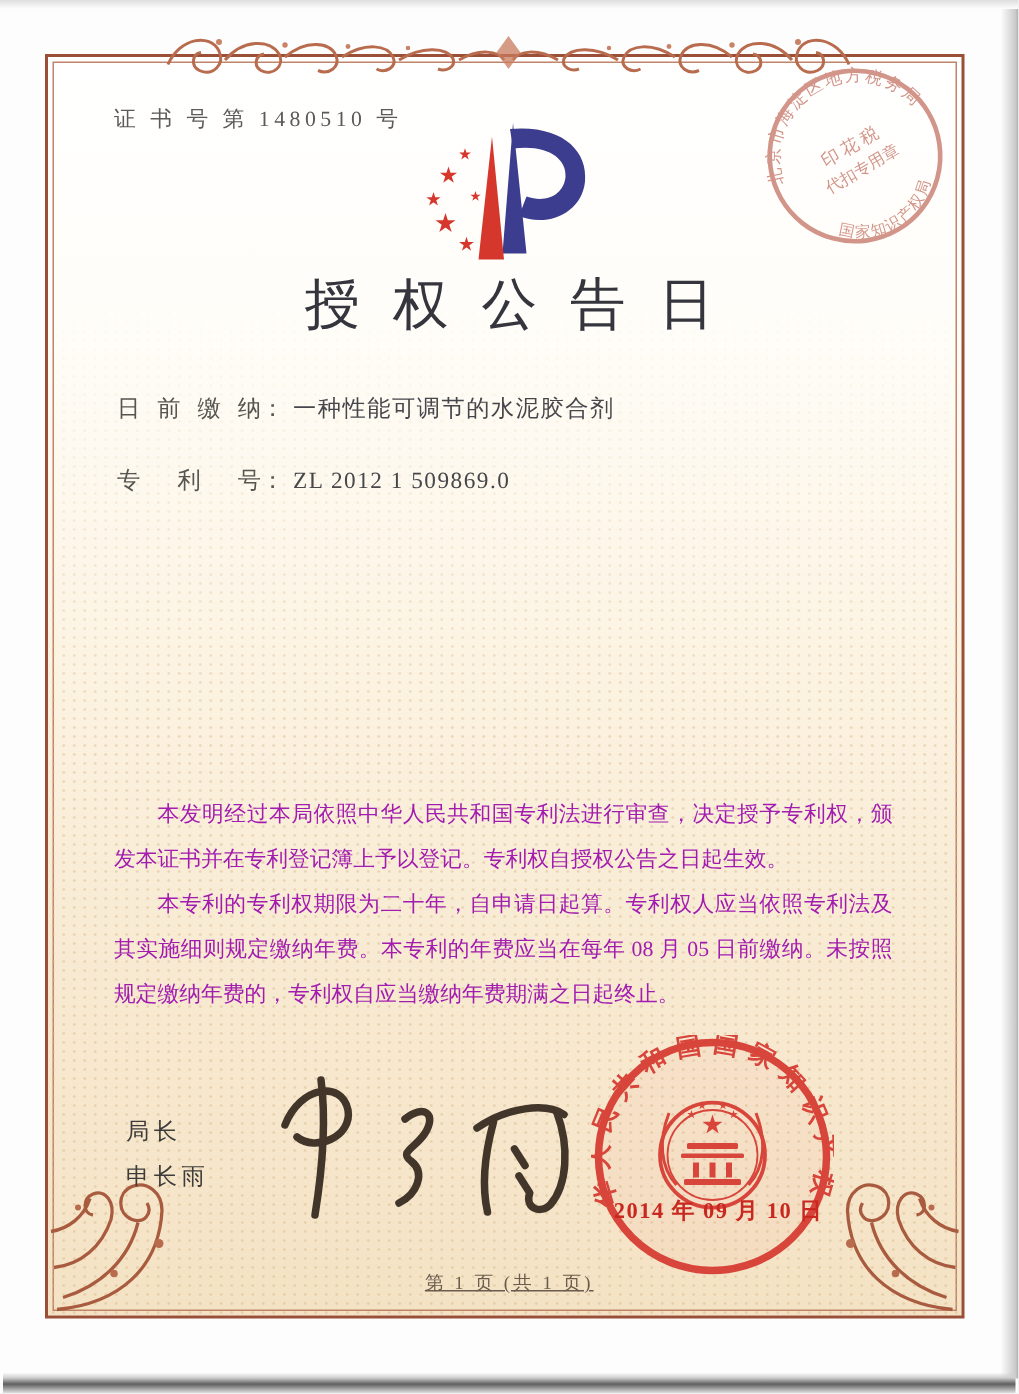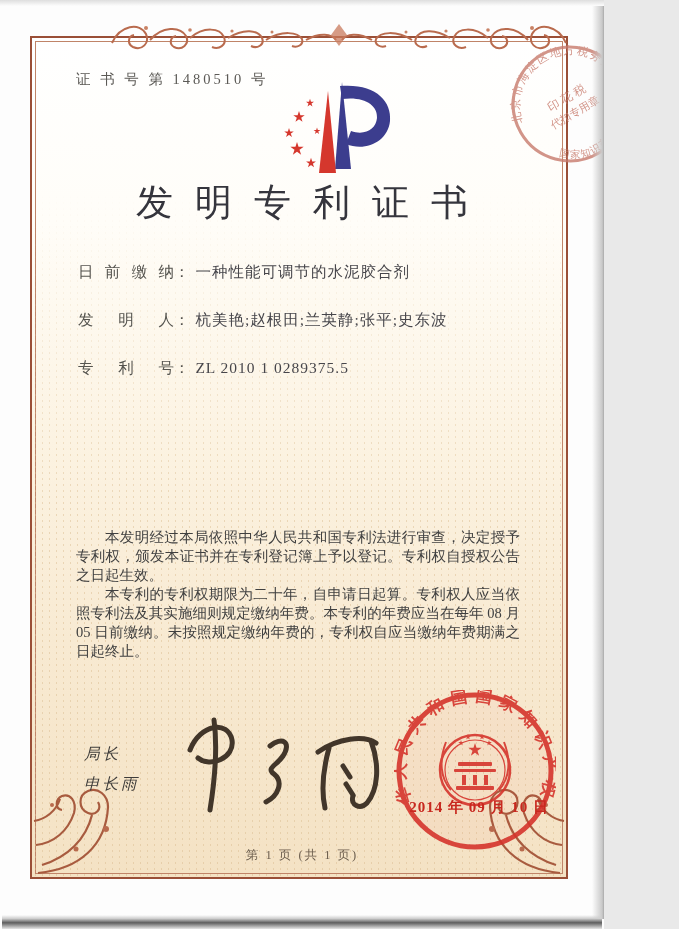--- a/index.html
+++ b/index.html
@@ -1,16 +1,16 @@
 <!DOCTYPE html>
 <html><head>
 <meta charset="utf-8">
 <style>
   html,body{margin:0;padding:0;background:#e9e9e9;}
-  .photo{position:relative;width:604px;height:929px;background:#fdfdfd;overflow:hidden;
+  .photo{position:relative;width:679px;height:929px;background:#fdfdfd;overflow:hidden;
          font-family:"Liberation Serif","DejaVu Serif",serif;}
   
   .edge-bottom{position:absolute;left:2px;right:2px;bottom:0;height:14px;
     background:linear-gradient(180deg,rgba(0,0,0,0) 0%,#cfcfcf 25%,#5f5f5f 55%,#9b9b9b 75%,#e6e6e6 100%);}
   .edge-right{position:absolute;top:6px;right:0;bottom:10px;width:12px;
     background:linear-gradient(90deg,rgba(0,0,0,0),#c9c9c9 85%,#a9a9a9);}
   .edge-top{position:absolute;top:0;left:0;right:0;height:6px;background:linear-gradient(180deg,#dedede,rgba(0,0,0,0));}
 
   
   .frame{position:absolute;left:30px;top:36px;right:36px;bottom:50px;
@@ -36,35 +36,35 @@
 
   .title{position:absolute;left:0;right:0;top:178px;text-align:center;
     font-size:37px;color:#35353d;letter-spacing:22px;text-indent:22px;font-weight:500;}
 
   .fields{position:absolute;left:78px;top:262px;right:70px;}
   .field-row{height:48px;font-size:15.5px;color:#4c4b50;white-space:nowrap;}
   .f-label{display:inline-block;width:96px;text-align:justify;text-align-last:justify;color:#55544f;}
   .f-colon{display:inline-block;margin-right:2px;color:#55544f;}
   .f-value{letter-spacing:1px;color:#47464b;}
 
-  .body-text{position:absolute;left:76px;right:84px;top:528px;font-size:14.5px;line-height:19px;
-    color:#404040;text-align:justify;}
+  .body-text{position:absolute;left:76px;right:84px;top:528px;font-size:14.5px;line-height:30px;
+    color:#a21caf;text-align:justify;}
   .body-text p{margin:0;text-indent:2em;}
 
-  .director{position:absolute;left:84px;top:744px;font-size:15.5px;color:#3e3c3a;letter-spacing:3px;font-style:italic;}
+  .director{position:absolute;left:84px;top:744px;font-size:15.5px;color:#3e3c3a;letter-spacing:3px;}
   .director .name{margin-top:9px;text-align:right;}
 
   .signature{position:absolute;left:166px;top:710px;width:232px;height:104px;}
 
   .seal{position:absolute;left:394px;top:690px;width:162px;height:162px;opacity:.9;}
   .seal-date{position:absolute;left:399px;top:798px;width:160px;text-align:center;
     font-size:15px;font-weight:bold;color:#c8281f;letter-spacing:1px;}
 
   .footer{position:absolute;left:0;right:0;top:847px;text-align:center;
-    font-size:12.5px;color:#6b5d4d;letter-spacing:2px;}
+    font-size:12.5px;color:#6b5d4d;letter-spacing:2px;text-decoration:underline;}
 </style>
 </head>
 <body>
 
 <div class="photo">
 
   <svg width="0" height="0" style="position:absolute">
     <defs>
       <g id="bandHalf" fill="none" stroke="#b96b4e" stroke-width="2">
         <path d="M6,26 C14,8 34,5 40,17 C44,26 36,34 27,30 C21,27 22,19 28,18"></path>
@@ -132,34 +132,30 @@
     <path d="M52,13 L60,95 L43,95 Z" fill="#d5372d"></path>
 
     <use href="#starU" transform="translate(34,25) scale(0.42)" fill="#d5372d"></use>
     <use href="#starU" transform="translate(23,39) scale(0.6)" fill="#d5372d"></use>
     <use href="#starU" transform="translate(13,55) scale(0.5)" fill="#d5372d"></use>
     <use href="#starU" transform="translate(21,71) scale(0.7)" fill="#d5372d"></use>
     <use href="#starU" transform="translate(35,85) scale(0.52)" fill="#d5372d"></use>
     <use href="#starU" transform="translate(41,53) scale(0.36)" fill="#d5372d"></use>
   </svg>
 
-  <div class="title">发明专利证书</div>
+  <div class="title">授权公告日</div>
 
   <div class="fields">
     <div class="field-row">
       <span class="f-label">日前缴纳</span><span class="f-colon">：</span>
       <span class="f-value">一种性能可调节的水泥胶合剂</span>
     </div>
     <div class="field-row">
-      <span class="f-label">发明人</span><span class="f-colon">：</span>
-      <span class="f-value">杭美艳;赵根田;兰英静;张平;史东波</span>
-    </div>
-    <div class="field-row">
       <span class="f-label">专利号</span><span class="f-colon">：</span>
-      <span class="f-value">ZL 2010 1 0289375.5</span>
+      <span class="f-value">ZL 2012 1 509869.0</span>
     </div>
   </div>
 
   <div class="body-text">
     <p>本发明经过本局依照中华人民共和国专利法进行审查，决定授予专利权，颁发本证书并在专利登记簿上予以登记。专利权自授权公告之日起生效。</p>
     <p>本专利的专利权期限为二十年，自申请日起算。专利权人应当依照专利法及其实施细则规定缴纳年费。本专利的年费应当在每年 08 月 05 日前缴纳。未按照规定缴纳年费的，专利权自应当缴纳年费期满之日起终止。</p>
   </div>
 
   <div class="director">
     <div>局长</div>

